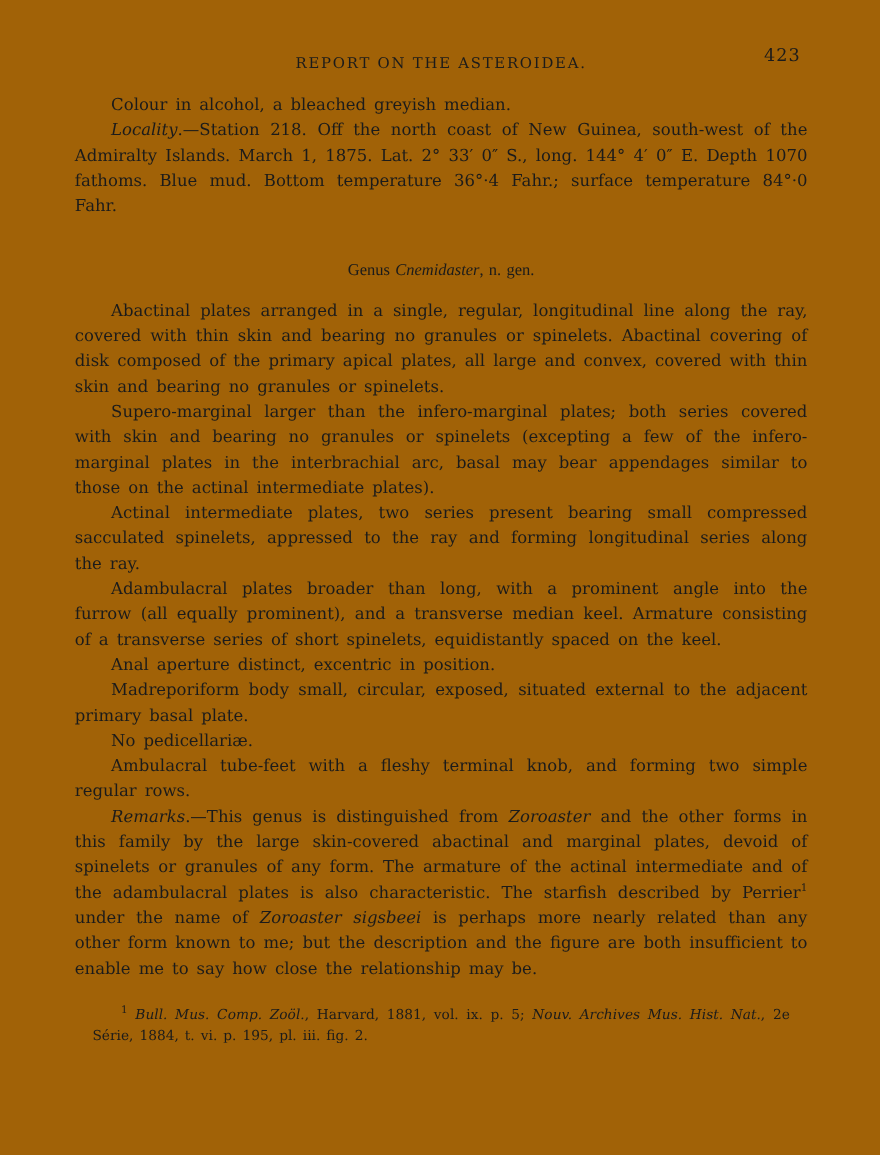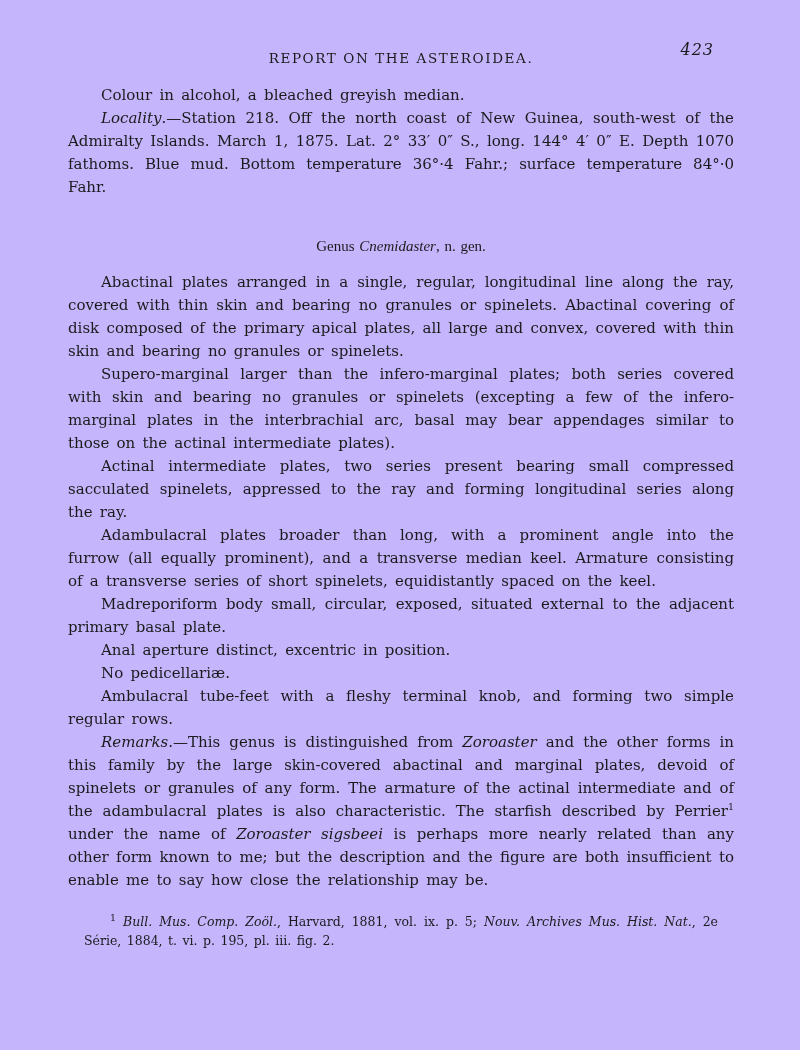--- a/index.html
+++ b/index.html
@@ -1,35 +1,35 @@
 <!DOCTYPE html>
 <html><head>
 <meta charset="utf-8">
 <style>
   html, body { margin: 0; padding: 0; background: #ffffff; }
   .page {
     position: relative;
     width: 800px;
     height: 1050px;
     box-sizing: border-box;
-    background: #c4b5fd;
+    background: #a16207;
     padding: 42px 66px 0 68px;
     font-family: "DejaVu Serif", serif;
     color: #1b1b1b;
     overflow: hidden;
   }
   .page-header { position: relative; height: 22px; margin-bottom: 20px; }
   .running-title {
     position: absolute; left: 50%; top: 8px;
     transform: translateX(-50%);
     font-size: 13.5px; letter-spacing: 1.6px; white-space: nowrap;
   }
   .page-number {
-    position: absolute; right: 20px; top: -2px;
-    font-size: 16px; letter-spacing: 1px; font-style: italic;
+    position: absolute; right: 6px; top: -2px;
+    font-size: 16px; letter-spacing: 1px;
   }
   .page-body p {
     margin: 0;
     font-size: 15px;
     line-height: 23px;
     text-align: justify;
     text-indent: 33px;
     word-spacing: 2.5px;
   }
   .page-body p.heading {
@@ -61,22 +61,22 @@
   </header>
 
   <main class="page-body" id="content">
       <p class="body"><span>Colour in alcohol, a bleached greyish median.</span></p>
       <p class="body"><span class="it">Locality</span><span>.—Station 218. Off the north coast of New Guinea, south-west of the Admiralty Islands. March 1, 1875. Lat. 2° 33′ 0″ S., long. 144° 4′ 0″ E. Depth 1070 fathoms. Blue mud. Bottom temperature 36°·4 Fahr.; surface temperature 84°·0 Fahr.</span></p>
       <p class="heading"><span>Genus </span><span class="it">Cnemidaster</span><span>, n. gen.</span></p>
       <p class="body"><span>Abactinal plates arranged in a single, regular, longitudinal line along the ray, covered with thin skin and bearing no granules or spinelets. Abactinal covering of disk composed of the primary apical plates, all large and convex, covered with thin skin and bearing no granules or spinelets.</span></p>
       <p class="body"><span>Supero-marginal larger than the infero-marginal plates; both series covered with skin and bearing no granules or spinelets (excepting a few of the infero-marginal plates in the interbrachial arc, basal may bear appendages similar to those on the actinal intermediate plates).</span></p>
       <p class="body"><span>Actinal intermediate plates, two series present bearing small compressed sacculated spinelets, appressed to the ray and forming longitudinal series along the ray.</span></p>
       <p class="body"><span>Adambulacral plates broader than long, with a prominent angle into the furrow (all equally prominent), and a transverse median keel. Armature consisting of a transverse series of short spinelets, equidistantly spaced on the keel.</span></p>
+      <p class="body"><span>Anal aperture distinct, excentric in position.</span></p>
       <p class="body"><span>Madreporiform body small, circular, exposed, situated external to the adjacent primary basal plate.</span></p>
-      <p class="body"><span>Anal aperture distinct, excentric in position.</span></p>
       <p class="body"><span>No pedicellariæ.</span></p>
       <p class="body"><span>Ambulacral tube-feet with a fleshy terminal knob, and forming two simple regular rows.</span></p>
       <p class="body"><span class="it">Remarks</span><span>.—This genus is distinguished from </span><span class="it">Zoroaster</span><span> and the other forms in this family by the large skin-covered abactinal and marginal plates, devoid of spinelets or granules of any form. The armature of the actinal intermediate and of the adambulacral plates is also characteristic. The starfish described by Perrier</span><span class="sup">1</span><span> under the name of </span><span class="it">Zoroaster sigsbeei</span><span> is perhaps more nearly related than any other form known to me; but the description and the figure are both insufficient to enable me to say how close the relationship may be.</span></p>
     </main>
 
   <footer class="footnote">
     <p id="footnote-text"><span class="sup">1</span><span> </span><span class="it">Bull. Mus. Comp. Zoöl.</span><span>, Harvard, 1881, vol. ix. p. 5; </span><span class="it">Nouv. Archives Mus. Hist. Nat.</span><span>, 2e Série, 1884, t. vi. p. 195, pl. iii. fig. 2.</span></p>
   </footer>
 </div>
 

